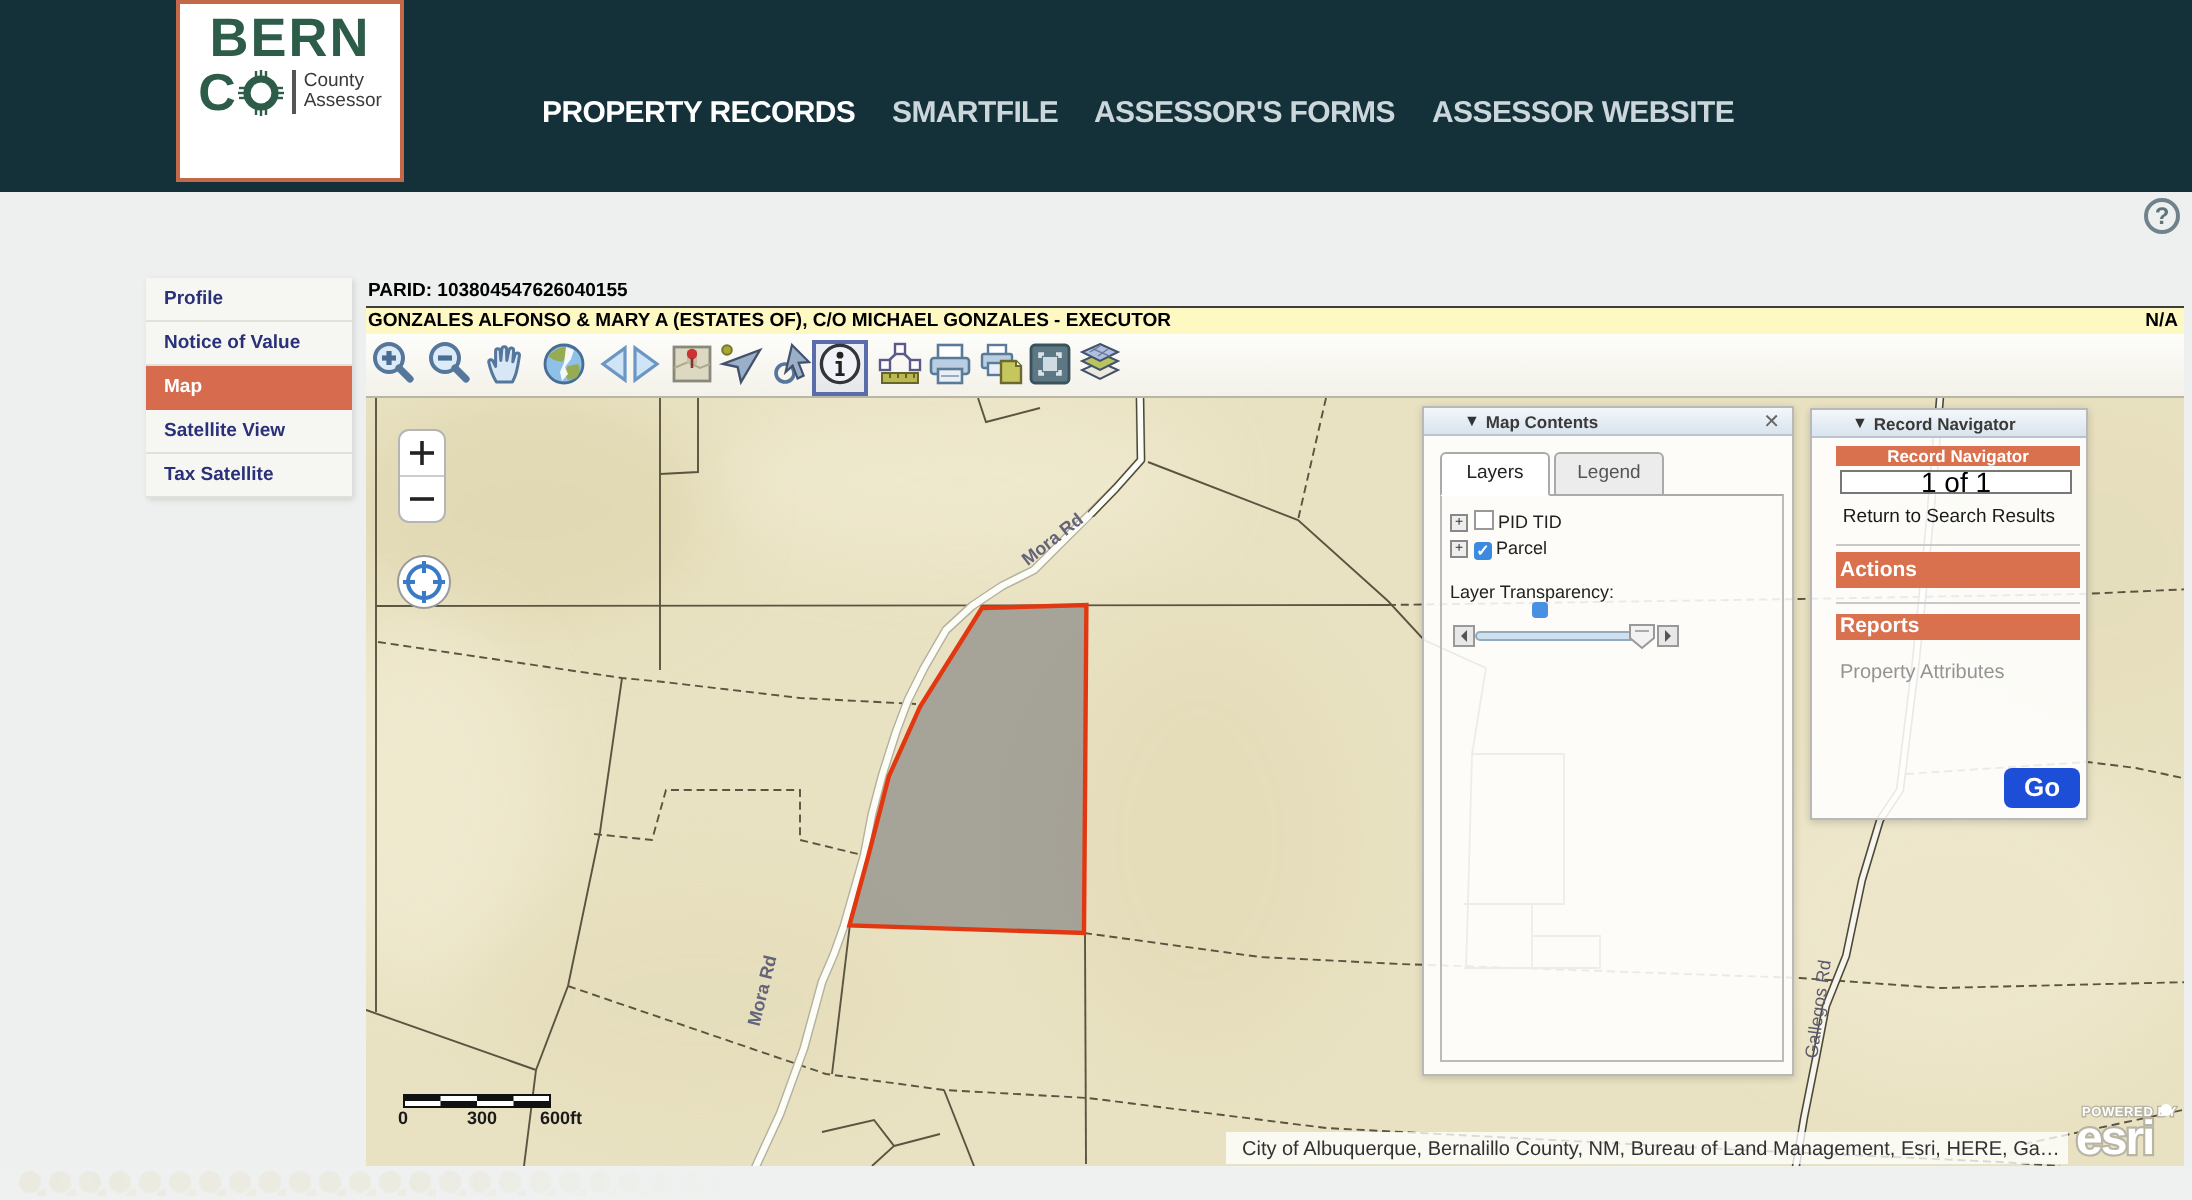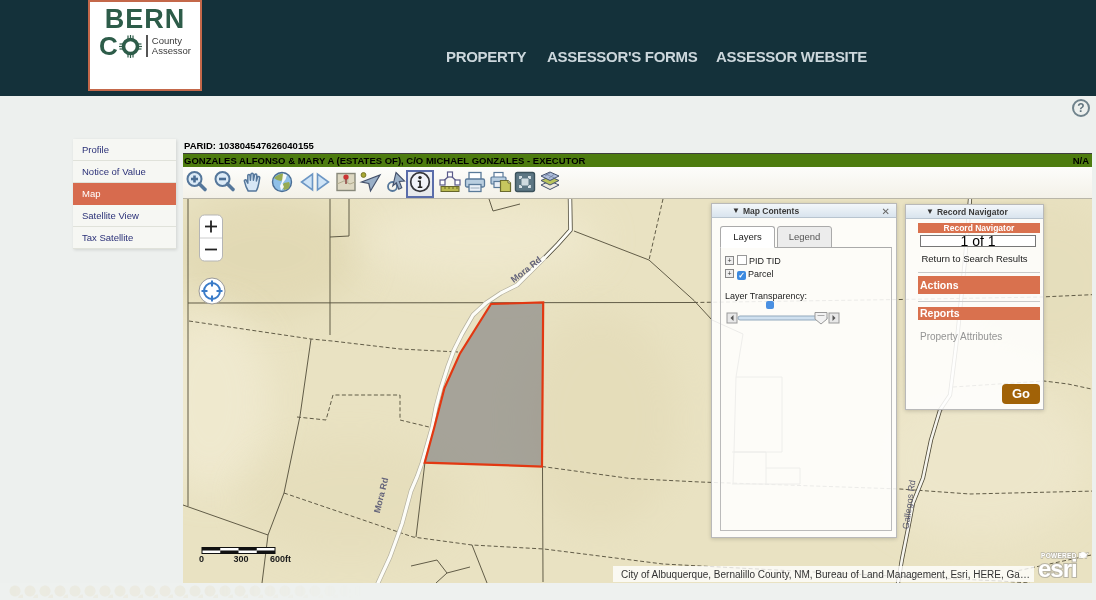--- a/index.html
+++ b/index.html
@@ -16,25 +16,25 @@
   #logo .ca{font-size:9.5px;line-height:10px;color:#3a3a3a;text-align:left;}
   #logo .band{position:absolute;left:-2px;right:-2px;bottom:-2px;height:26px;background:#5b7263;text-align:center;}
   #logo .band .nm{color:#fff;font-weight:bold;font-size:10.5px;line-height:13px;margin-top:2px;}
   #logo .band .off{color:#dde4d9;font-size:5px;letter-spacing:.2px;line-height:7px;white-space:nowrap;overflow:hidden;}
   .nav{position:absolute;top:48px;font-weight:bold;font-size:15px;letter-spacing:-0.3px;color:#ccd7dc;white-space:nowrap;}
   
   #help{position:absolute;left:1072px;top:99px;width:14px;height:14px;border:2px solid #70838c;border-radius:50%;
         color:#61747e;font-weight:bold;font-size:12px;text-align:center;line-height:14px;}
   
   #sidebar{position:absolute;left:73px;top:139px;width:103px;background:#f6f7f3;box-shadow:1px 1px 3px rgba(0,0,0,.12);}
-  #sidebar .item{height:21px;line-height:21px;padding-left:9px;font-weight:normal;font-size:9.5px;color:#2b3178;border-bottom:1px solid #e0e2da;}
+  #sidebar .item{height:21px;line-height:21px;padding-left:9px;font-weight:bold;font-size:9.5px;color:#2b3178;border-bottom:1px solid #e0e2da;}
   #sidebar .active{background:#d76b4e;color:#fff;border-bottom:1px solid #d76b4e;}
   
   #parid1{position:absolute;left:184px;top:140px;font-weight:bold;font-size:9.5px;color:#000;}
-  #nameband{position:absolute;left:183px;top:152.5px;width:909px;height:13px;background:#4d7c0f;border-top:1px solid #3e3e3e;border-bottom:1px solid #b5b2a5;}
+  #nameband{position:absolute;left:183px;top:152.5px;width:909px;height:13px;background:#fef9c3;border-top:1px solid #3e3e3e;border-bottom:1px solid #b5b2a5;}
   #nameband .nm{position:absolute;left:1px;top:1.5px;font-weight:bold;font-size:9.5px;color:#000;white-space:nowrap;}
   #nameband .na{position:absolute;right:3px;top:1.5px;font-weight:bold;font-size:9.5px;color:#000;}
   
   #toolbar{position:absolute;left:183px;top:167px;width:909px;height:31px;
            background:linear-gradient(#fdfdfb,#f3f1e8);border-bottom:1px solid #b9b6a8;}
   .ticon{position:absolute;top:3px;width:24px;height:24px;}
   #infosel{position:absolute;left:223px;top:3px;width:24px;height:24px;border:2px solid #5a6daa;background:rgba(190,205,235,.25);}
   
   #map{position:absolute;left:183px;top:199px;width:909px;height:384px;}
   
@@ -56,21 +56,21 @@
   
   #rn{left:905px;top:204px;width:137px;height:204px;}
   .obar{position:absolute;left:12px;width:122px;background:#d9714e;color:#fff;font-weight:bold;}
   #rn .t1{top:18px;height:10px;font-size:8.5px;text-align:center;line-height:10px;}
   #rn input{position:absolute;left:14px;top:30px;width:114px;height:10px;border:1px solid #777;font-size:14px;text-align:center;font-family:"Liberation Sans",sans-serif;padding:0;}
   #rn .ret{position:absolute;left:0;right:0;top:48px;text-align:center;font-size:9.5px;color:#1a1a1a;}
   #rn .hr{position:absolute;left:12px;width:122px;height:1px;background:#c9c9c9;}
   #rn .t2{top:71px;height:18px;font-size:10.5px;line-height:18px;padding-left:2px;width:120px;}
   #rn .t3{top:102px;height:13px;font-size:10.5px;line-height:13px;padding-left:2px;width:120px;}
   #rn .pa{position:absolute;left:14px;top:126px;font-size:10px;color:#949494;text-align:right;}
-  #go{position:absolute;left:96px;top:179px;width:38px;height:20px;background:#a16207;border-radius:4px;
+  #go{position:absolute;left:96px;top:179px;width:38px;height:20px;background:#1d4ed8;border-radius:4px;
       color:#fff;font-weight:bold;font-size:13px;text-align:center;line-height:20px;}
   
   #footer{position:absolute;left:0;top:583px;width:1096px;height:17px;background:#eef1ef;}
   #footdots{position:absolute;left:8px;top:0;width:360px;height:17px;
     background-image:radial-gradient(circle 7px at 7px 8px,#e8e4d3 0,#e8e4d3 5px,transparent 6px),radial-gradient(circle 6px at 14.5px 16px,#eae6d6 0,#eae6d6 4px,transparent 5px);
     background-size:15px 15px;opacity:.5;-webkit-mask-image:linear-gradient(to right,rgba(0,0,0,1) 0,rgba(0,0,0,.95) 200px,rgba(0,0,0,.35) 300px,rgba(0,0,0,0) 355px);}
 </style>
 </head>
 <body>
 <div id="header">
@@ -92,21 +92,22 @@
             <line x1="0.5" y1="14" x2="4.5" y2="14"></line>
           <line x1="18.5" y1="9" x2="22.5" y2="9"></line>
             <line x1="19" y1="11.5" x2="23" y2="11.5"></line>
             <line x1="18.5" y1="14" x2="22.5" y2="14"></line>
         </g>
       </svg>
       <span class="divider"></span>
       <span class="ca">County<br>Assessor</span>
     </div>
   </div>
-  <div class="nav" style="left:446px;">PROPERTY</div>
+  <div class="nav" style="left:271px;color:#fff;">PROPERTY RECORDS</div>
+  <div class="nav" style="left:446px;">SMARTFILE</div>
   <div class="nav" style="left:547px;">ASSESSOR'S FORMS</div>
   <div class="nav" style="left:716px;">ASSESSOR WEBSITE</div>
 </div>
 <div id="help">?</div>
 <div id="sidebar">
   <div class="item">Profile</div>
   <div class="item">Notice of Value</div>
   <div class="item active">Map</div>
   <div class="item">Satellite View</div>
   <div class="item">Tax Satellite</div>

